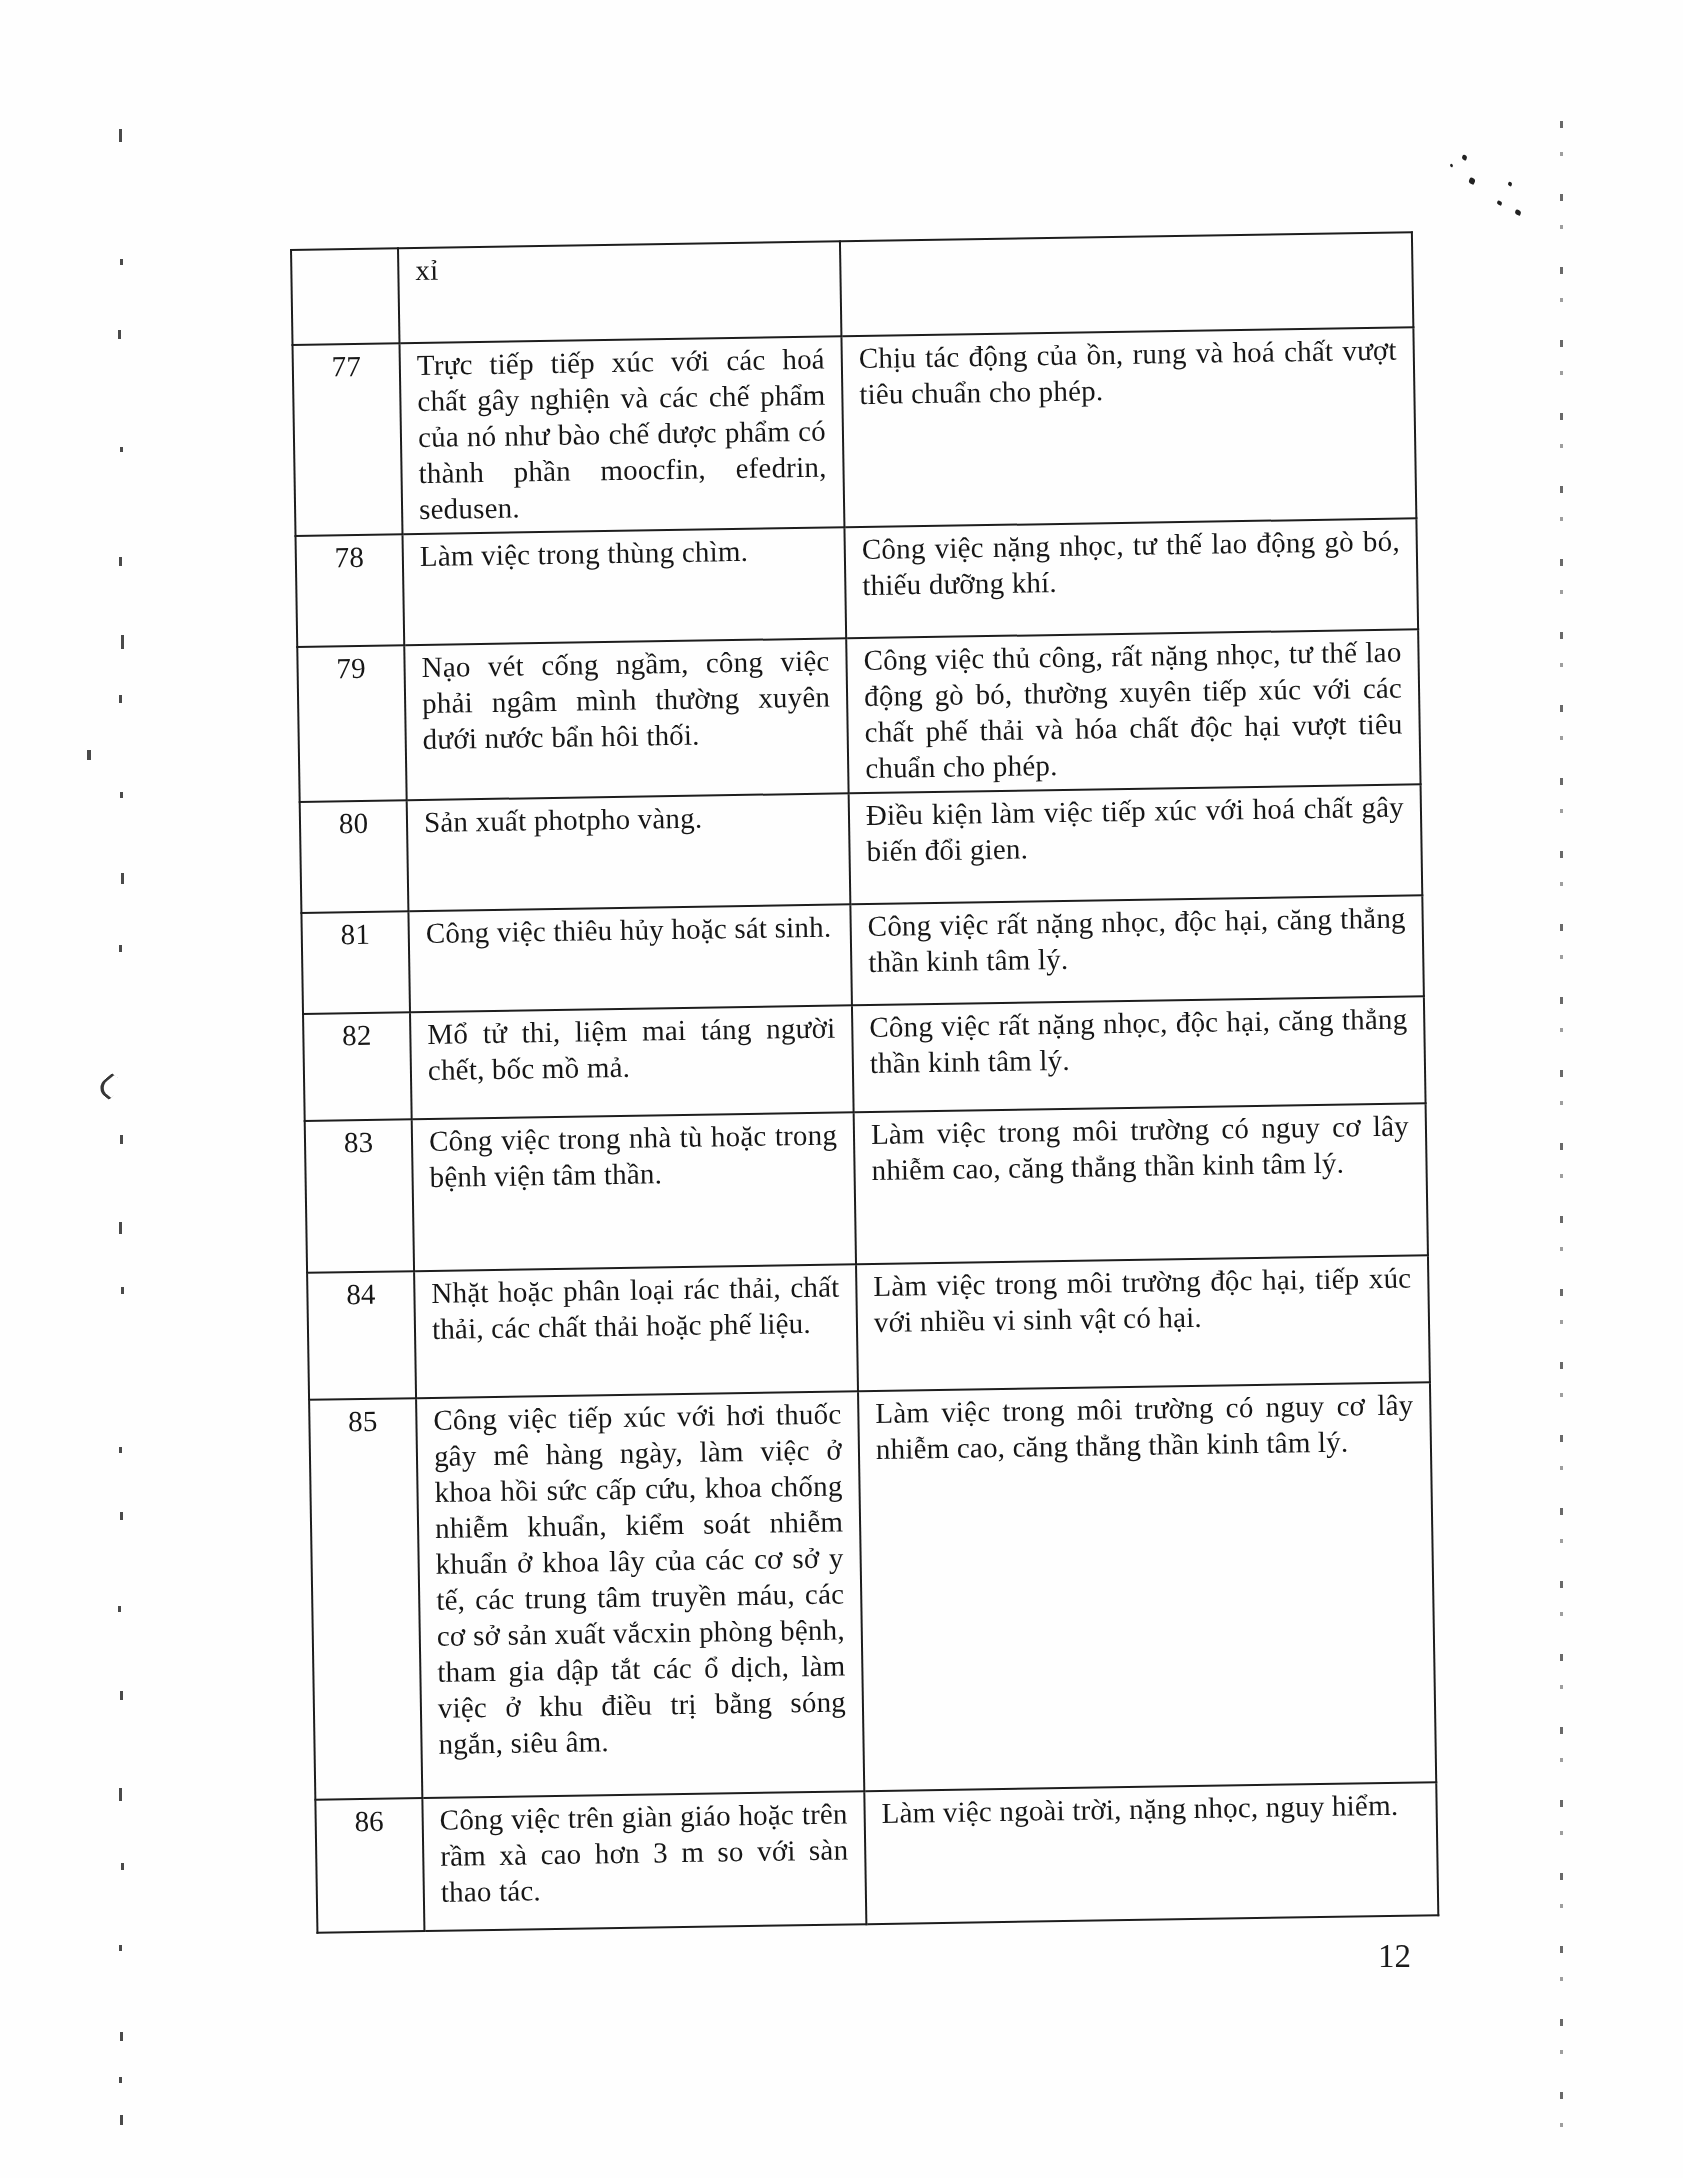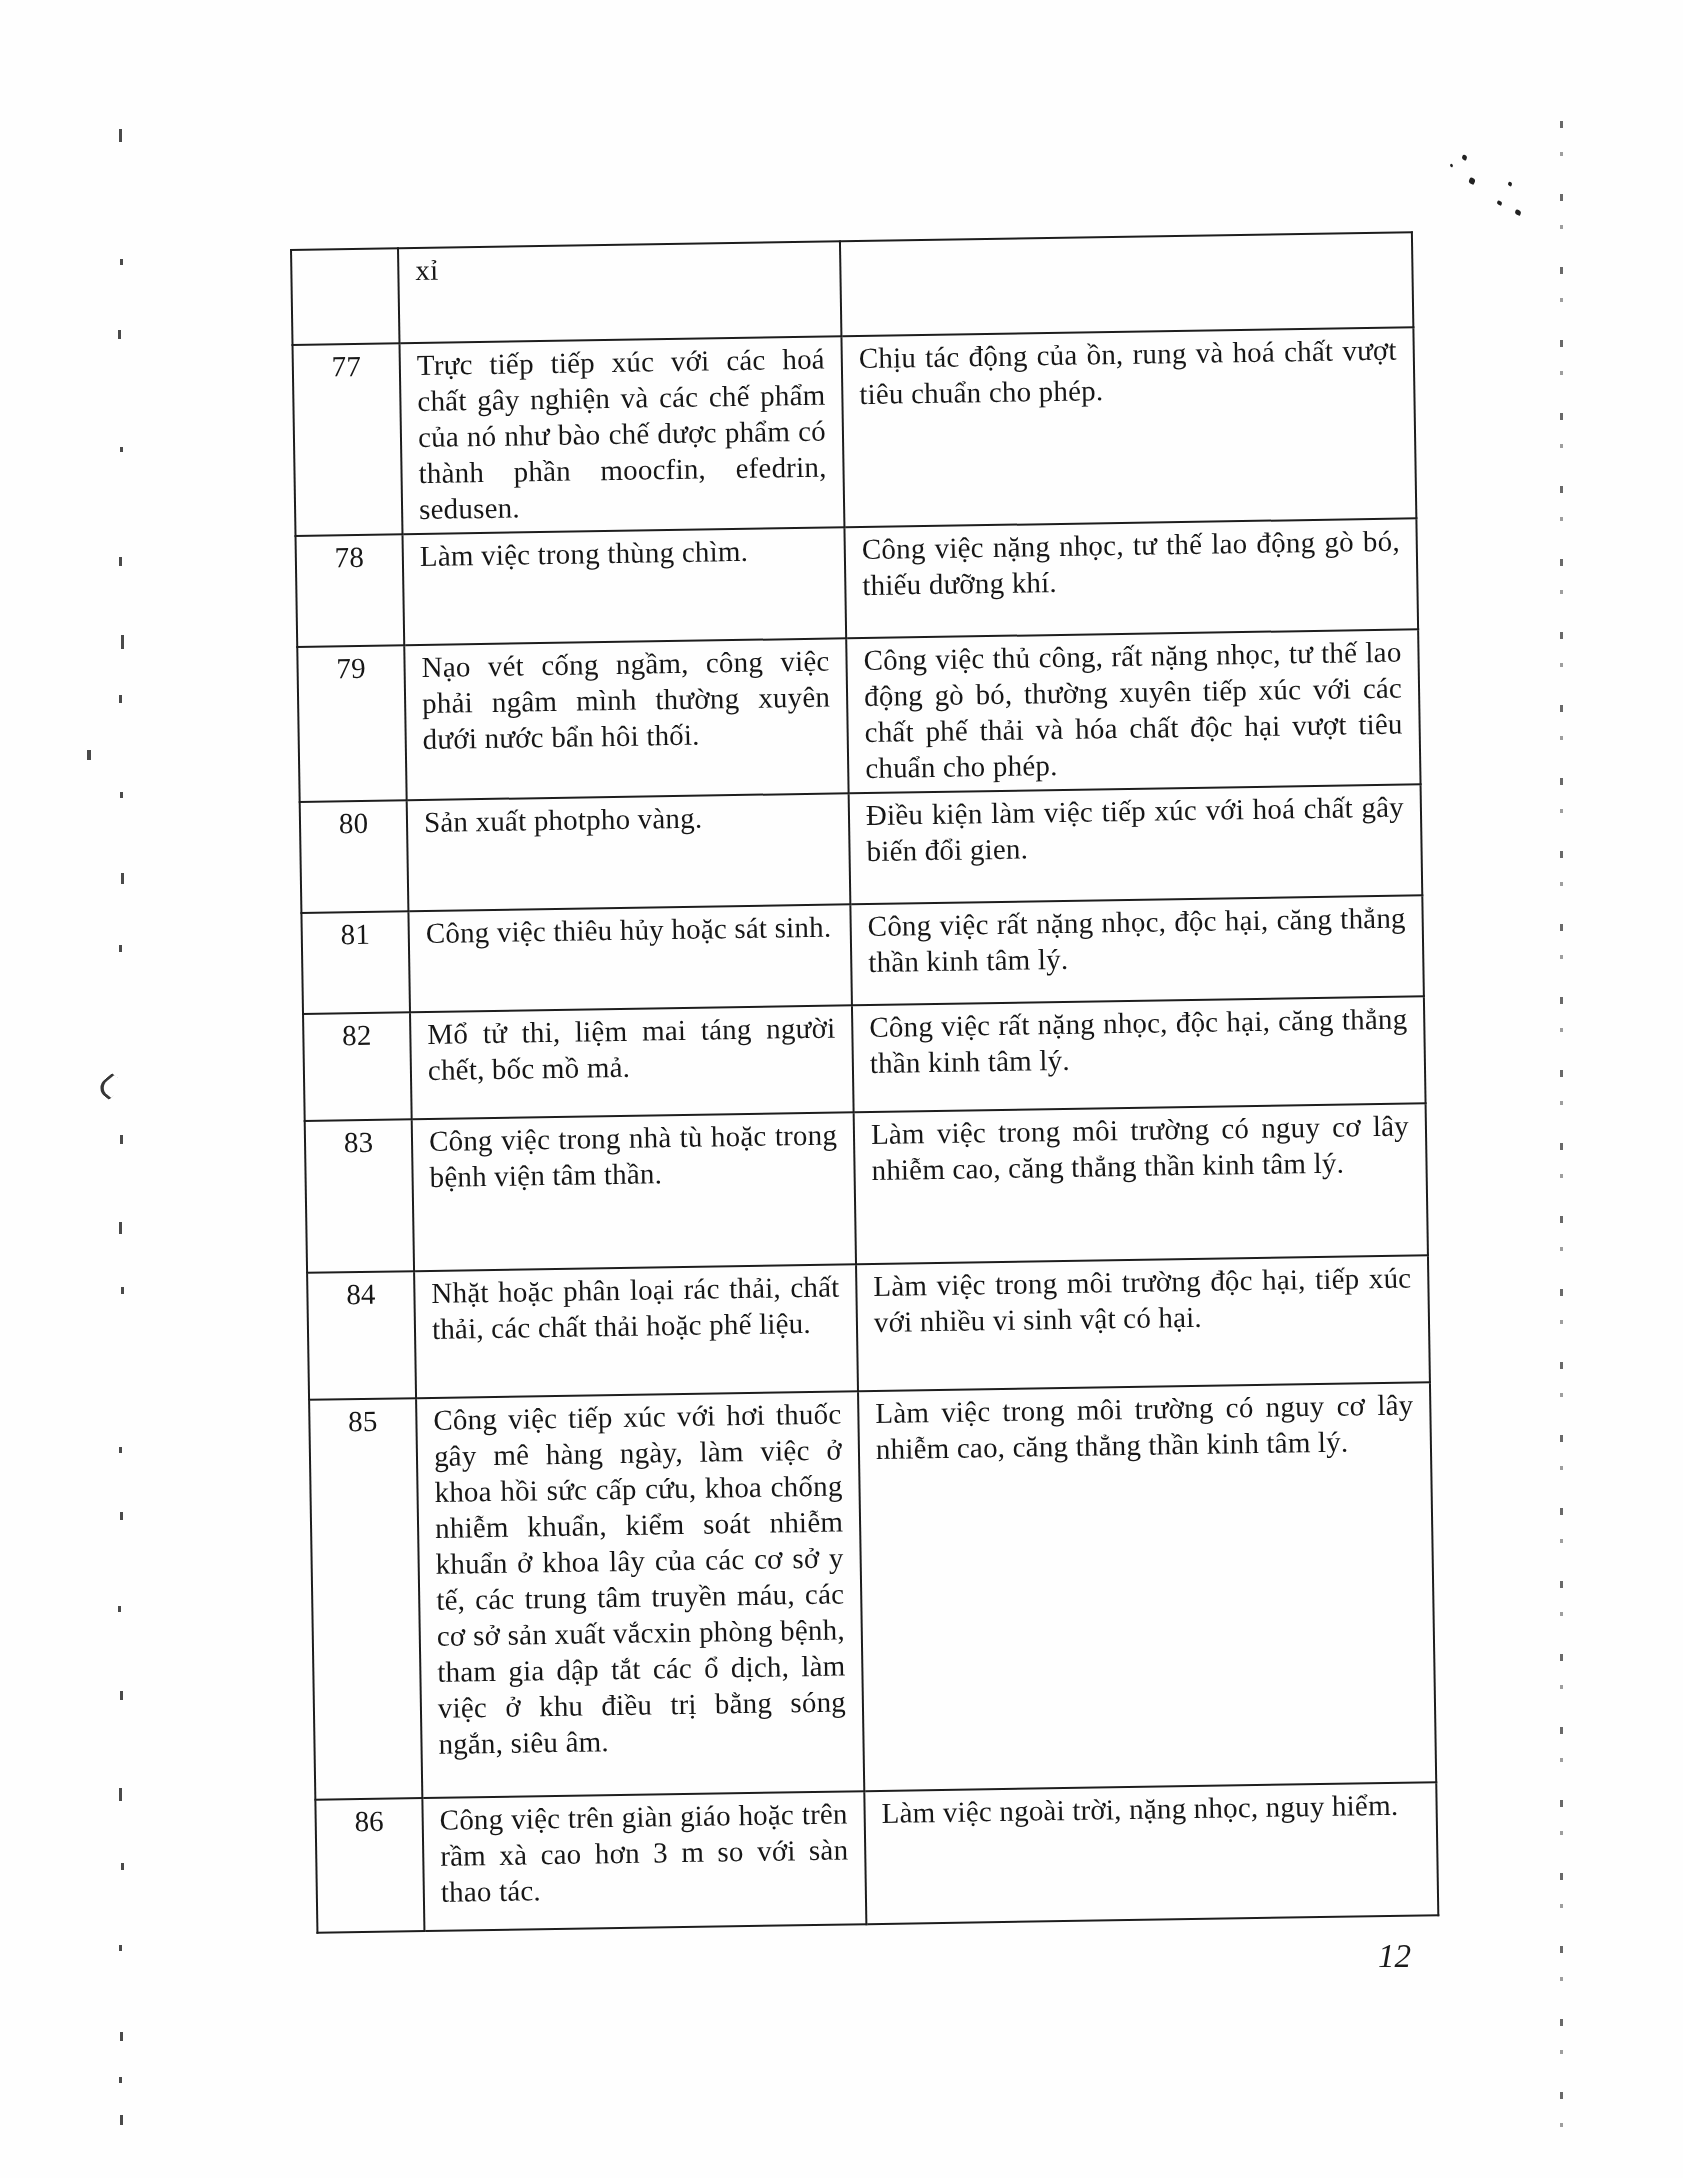--- a/index.html
+++ b/index.html
@@ -60,21 +60,20 @@
   tr:nth-of-type(10) { height: 400px; }
   tr:nth-of-type(11) { height: 133px; }
 
   
   .page-num {
     position: absolute;
     left: 1378px;
     top: 1938px;
     font-size: 33px;
     color: #1b1b1b;
-    font-style: italic;
   }
 
   
   .vdash-col-right {
     position: absolute;
     left: 1560px; top: 121px;
     width: 3px; height: 2025px;
     background: repeating-linear-gradient(
       to bottom,
       rgba(35,35,35,0.85) 0 7px,

